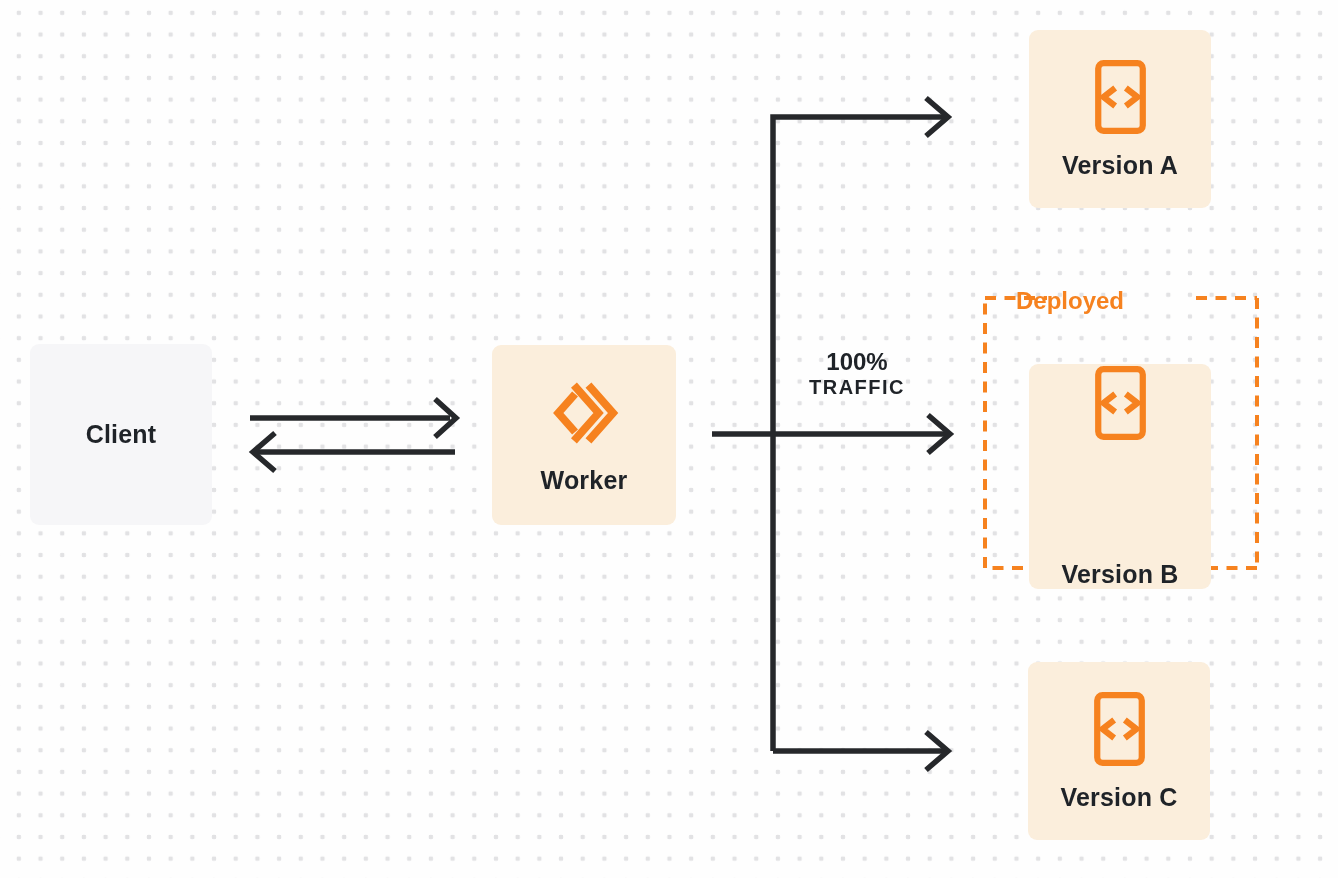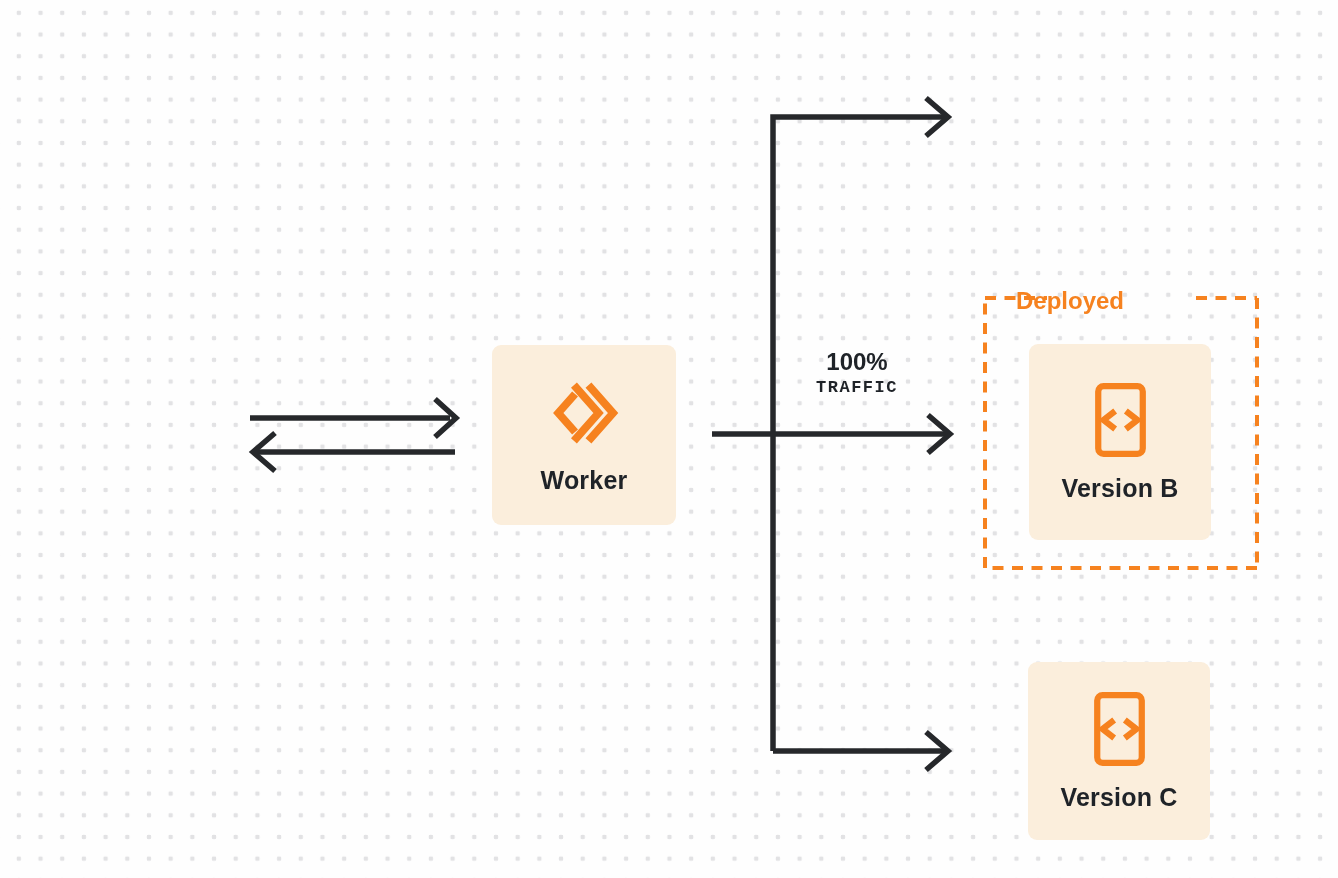--- a/index.html
+++ b/index.html
@@ -48,21 +48,21 @@
   }
   .worker-node {
     left: 492px; top: 345px; width: 184px; height: 180px;
     background: var(--cream);
   }
   .version-node {
     width: 182px; height: 178px;
     background: var(--cream);
   }
   .version-a { left: 1029px; top: 30px; }
-  .version-b { left: 1029px; top: 344px; height: 196px; }
+  .version-b { left: 1029px; top: 364px; height: 225px; justify-content: space-between; }
   .version-c { left: 1028px; top: 662px; }
 
   .arrow-layer {
     position: absolute;
     inset: 0;
     pointer-events: none;
   }
   .arrow-layer path, .arrow-layer polyline {
     fill: none;
     stroke: var(--arrow);
@@ -82,21 +82,21 @@
     stroke-linejoin: miter;
   }
   .traffic-label {
     position: absolute;
     left: 787px; top: 350px; width: 140px;
     text-align: center;
     font-weight: 700;
     color: var(--text);
   }
   .traffic-label .pct { font-size: 24px; line-height: 24px; }
-  .traffic-label .word { font-size: 17px; line-height: 27px; letter-spacing: 1.5px; font-family: Liberation Mono, monospace; }
+  .traffic-label .word { font-size: 20px; line-height: 27px; letter-spacing: 1.5px; }
   .deployed-label {
     position: absolute;
     left: 999px; top: 287px; width: 142px;
     text-align: center;
     font-size: 24px;
     font-weight: 700;
     color: var(--orange);
   }
 </style>
 </head>
@@ -123,30 +123,41 @@
 
     <g>
       <path class="dash" d="M985,298 L1047,298"></path>
       <path class="dash" d="M1196,298 L1257,298"></path>
       <path class="dash" d="M1257,298 L1257,568"></path>
       <path class="dash" d="M1257,568 L985,568"></path>
       <path class="dash" d="M985,568 L985,298"></path>
     </g>
   </svg>
 
+  <div class="node client-node">
+    <span class="node-label">Client</span>
+  </div>
 
   <div class="node worker-node">
     <svg width="76" height="76" viewBox="0 0 68 64">
       <polyline class="icon-stroke" stroke-width="7" points="26,15 11,32 26,49"></polyline>
       <polyline class="icon-stroke" stroke-width="7" points="25,7 47,32 25,57"></polyline>
       <polyline class="icon-stroke" stroke-width="7" points="38,7 60,32 38,57"></polyline>
     </svg>
     <span class="node-label">Worker</span>
   </div>
 
+  <div class="node version-node version-a">
+    <svg width="57" height="78" viewBox="0 0 64 86">
+      <rect class="icon-stroke" stroke-width="7" x="7" y="5" width="50" height="76" rx="6"></rect>
+      <polyline class="icon-stroke" stroke-width="7" points="26,33 13,43 26,53"></polyline>
+      <polyline class="icon-stroke" stroke-width="7" points="38,33 51,43 38,53"></polyline>
+    </svg>
+    <span class="node-label">Version A</span>
+  </div>
 
   <div class="node version-node version-b">
     <svg width="57" height="78" viewBox="0 0 64 86">
       <rect class="icon-stroke" stroke-width="7" x="7" y="5" width="50" height="76" rx="6"></rect>
       <polyline class="icon-stroke" stroke-width="7" points="26,33 13,43 26,53"></polyline>
       <polyline class="icon-stroke" stroke-width="7" points="38,33 51,43 38,53"></polyline>
     </svg>
     <span class="node-label">Version B</span>
   </div>
 

